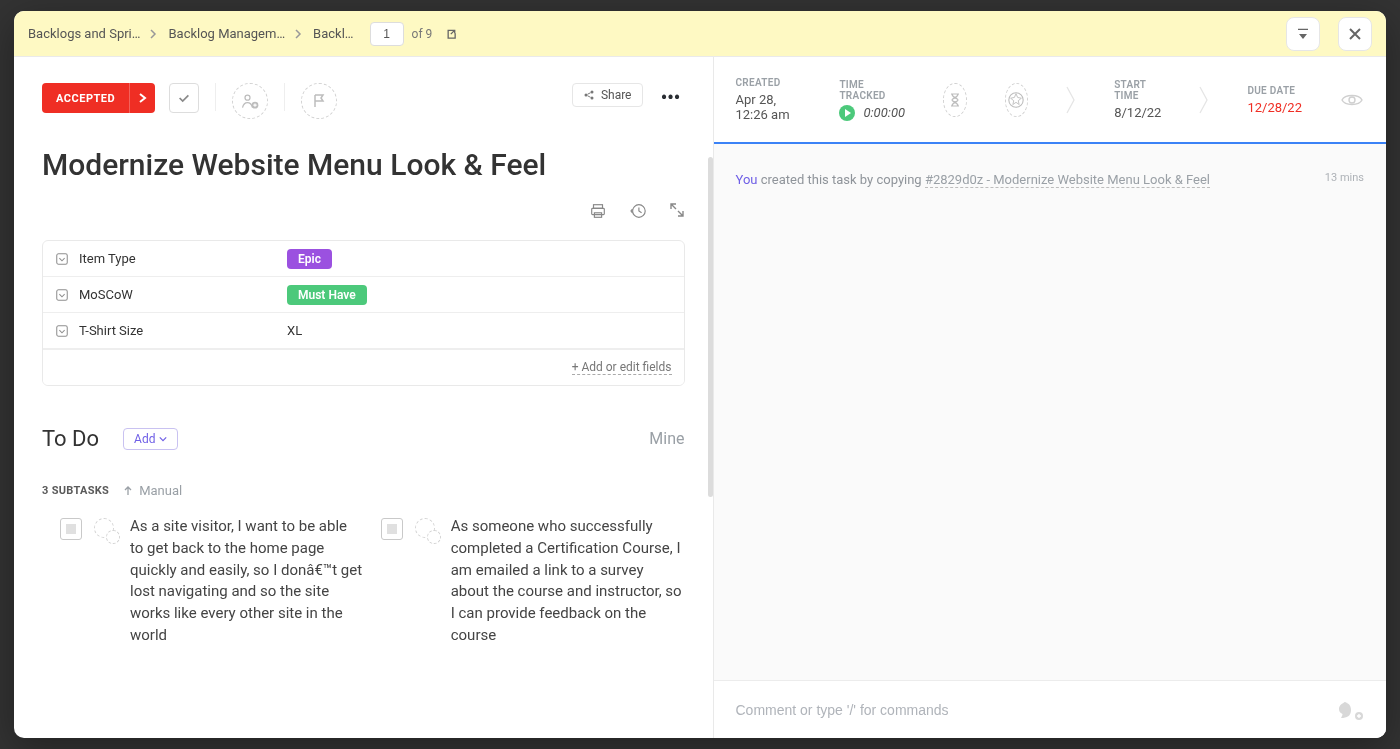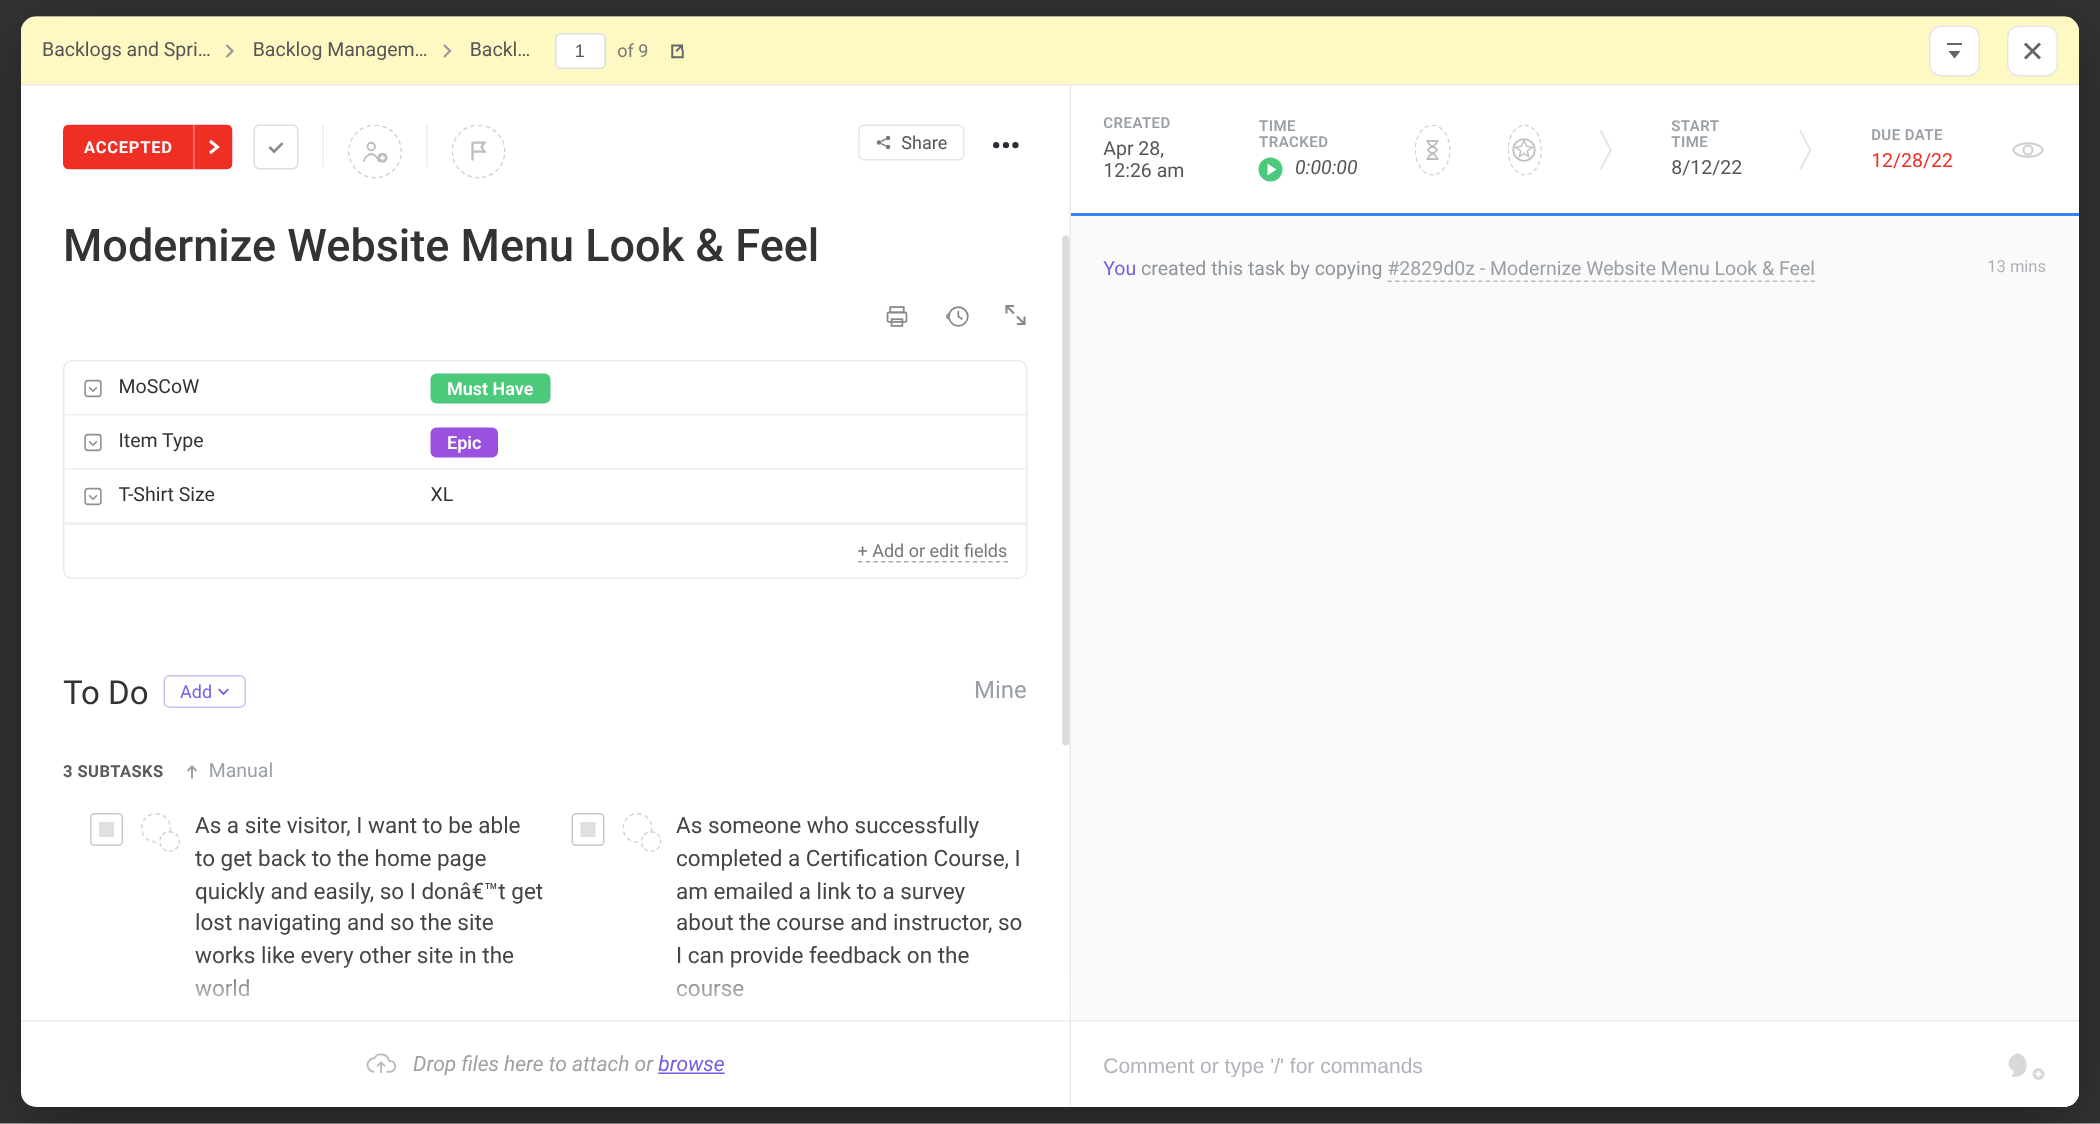--- a/index.html
+++ b/index.html
@@ -61,21 +61,21 @@
   .cf-label .cf-ico { color:#8f8f8f; }
   .cf-value { flex:1; padding:0 14px; font-size:13px; color:#333; }
   .badge { display:inline-block; padding:3px 11px; border-radius:4px; font-size:12px; font-weight:600; color:#fff; }
   .badge-epic { background:#9b51e0; }
   .badge-musthave { background:#4cc97b; }
   .cf-footer { height:36px; display:flex; align-items:center; justify-content:flex-end; padding:0 12px; font-size:12px; color:#777; border-top:1px solid #eee; background:#fff; }
   .cf-footer-link { border-bottom:1px dashed #aaa; cursor:pointer; }
 
   
   .todo-section { padding: 40px 28px 0 28px; }
-  .todo-header { display:flex; align-items:flex-start; gap:10px;margin-top:24px; }
+  .todo-header { display:flex; align-items:center; gap:24px; }
   .todo-title { font-size:22px; font-weight:400; color:#333; }
   .todo-add { display:flex; align-items:center; gap:4px; font-size:12px; color:#6f5fe6; border:1px solid #c9c2f1; border-radius:4px; padding:3px 10px; cursor:pointer; }
   .todo-mine { margin-left:auto; color:#9aa0a6; font-size:16px; }
 
   
   .subtasks-row { display:flex; align-items:center; gap:14px; padding: 32px 16px 0 28px; font-size:12px; color:#666; }
   .subtasks-count { font-weight:700; font-size:11px; letter-spacing:0.3px; color:#5a5a5a; }
   .sort-manual { display:flex; align-items:center; gap:6px; color:#9aa0a6; font-size:13px; cursor:pointer; }
 
   
@@ -244,35 +244,35 @@
 
       <div class="cf-table">
         <div class="cf-row">
           <div class="cf-label">
             <span class="cf-ico">
                 <svg width="14" height="14" viewBox="0 0 16 16">
                   <rect x="2" y="2" width="12" height="12" rx="2" fill="none" stroke="#8f8f8f" stroke-width="1.2"></rect>
                   <path d="M5 7l3 3 3-3" fill="none" stroke="#8f8f8f" stroke-width="1.2"></path>
                 </svg>
               </span>
-            <span>MoSCoW</span>
-          </div>
-          <div class="cf-value"><span class="badge badge-musthave">Must Have</span></div>
+            <span>Item Type</span>
+          </div>
+          <div class="cf-value"><span class="badge badge-epic">Epic</span></div>
         </div>
         <div class="cf-row">
           <div class="cf-label">
             <span class="cf-ico">
                 <svg width="14" height="14" viewBox="0 0 16 16">
                   <rect x="2" y="2" width="12" height="12" rx="2" fill="none" stroke="#8f8f8f" stroke-width="1.2"></rect>
                   <path d="M5 7l3 3 3-3" fill="none" stroke="#8f8f8f" stroke-width="1.2"></path>
                 </svg>
               </span>
-            <span>Item Type</span>
-          </div>
-          <div class="cf-value"><span class="badge badge-epic">Epic</span></div>
+            <span>MoSCoW</span>
+          </div>
+          <div class="cf-value"><span class="badge badge-musthave">Must Have</span></div>
         </div>
         <div class="cf-row">
           <div class="cf-label">
             <span class="cf-ico">
                 <svg width="14" height="14" viewBox="0 0 16 16">
                   <rect x="2" y="2" width="12" height="12" rx="2" fill="none" stroke="#8f8f8f" stroke-width="1.2"></rect>
                   <path d="M5 7l3 3 3-3" fill="none" stroke="#8f8f8f" stroke-width="1.2"></path>
                 </svg>
               </span>
             <span>T-Shirt Size</span>
@@ -328,29 +328,20 @@
             </div>
           <div class="st-text">As someone who successfully completed a Certification Course, I am emailed a link to a survey about the course and instructor, so I can provide feedback on the course</div>
         </div>
       </div>
 
       <div class="fade-bottom"></div>
       <div class="left-scroll">
           <div class="left-scroll-thumb"></div>
         </div>
 
-      <div class="dropzone" style="position:absolute; left:0; right:0; bottom:0;">
-        <svg width="22" height="18" viewBox="0 0 24 20">
-            <path d="M7 15a5 5 0 010-10 6 6 0 0111 2 4 4 0 011 8h-3" fill="none" stroke="#bdbdbd" stroke-width="1.4"></path>
-            <path d="M12 8v8M9 11l3-3 3 3" fill="none" stroke="#bdbdbd" stroke-width="1.4"></path>
-          </svg>
-        <span>
-          <span>Drop files here to attach or </span><a>browse</a>
-        </span>
-      </div>
     </div>
 
     <div class="right">
       <div class="right-header">
         <div class="meta-block">
           <span class="meta-label">CREATED</span>
           <span class="meta-value">Apr 28, 12:26 am</span>
         </div>
         <div class="meta-block">
           <span class="meta-label">TIME TRACKED</span>

